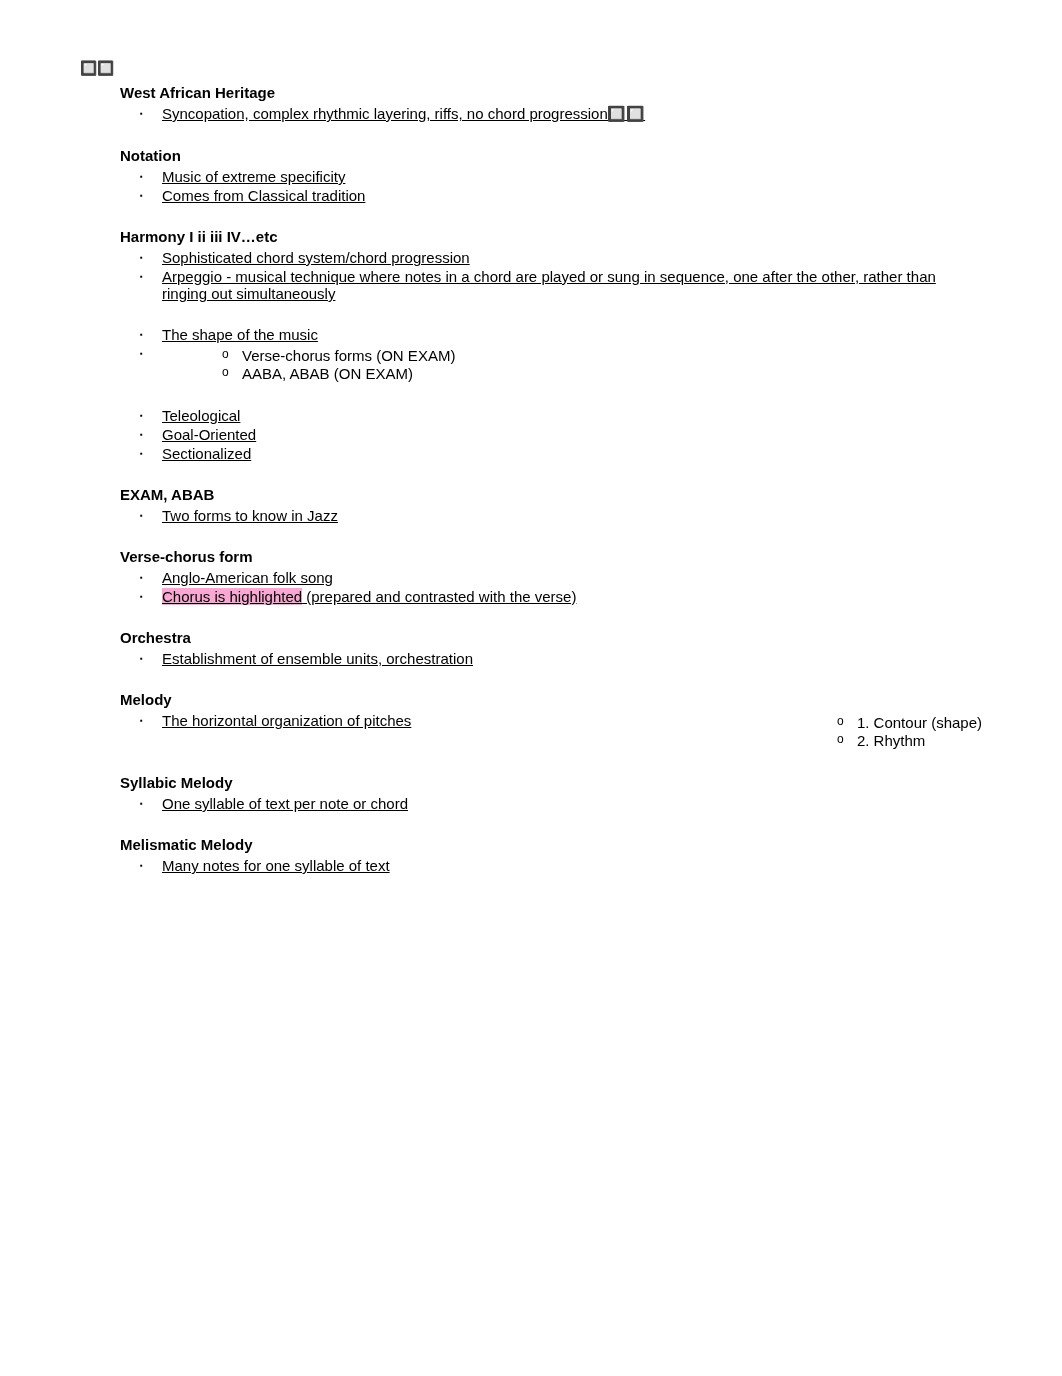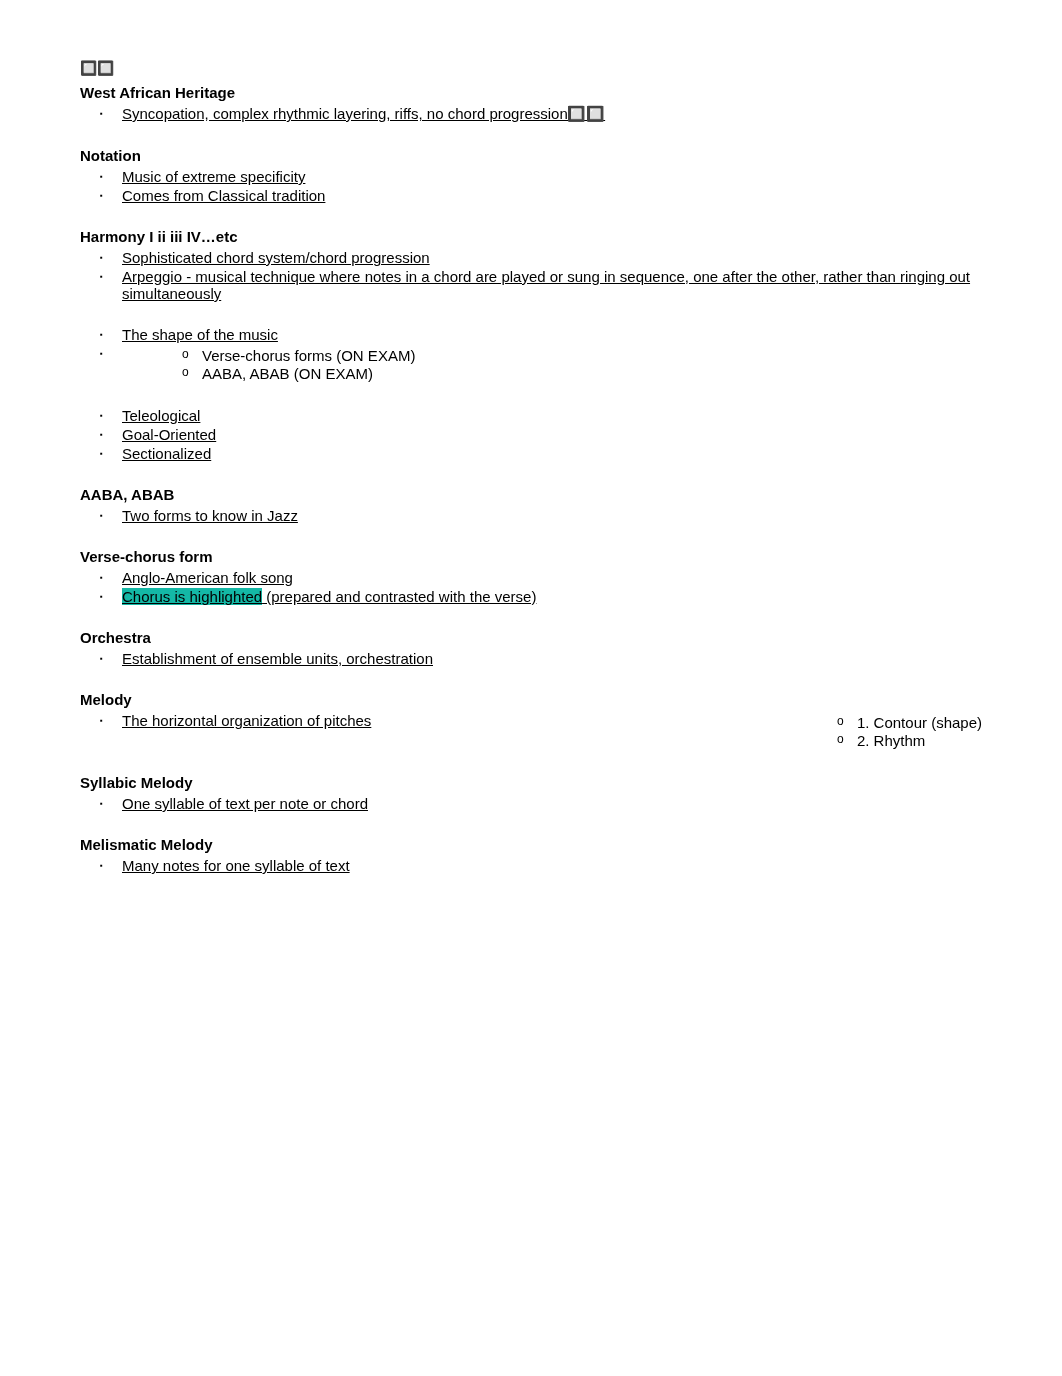--- a/index.html
+++ b/index.html
@@ -13,20 +13,21 @@
       font-family: Arial, sans-serif;
       font-size: 15px;
       color: #000000;
       padding: 60px 80px 60px 80px;
       width: 1062px;
       min-height: 1376px;
     }
 
     .section {
       margin-bottom: 24px;
+      margin-left: 40px;
     }
 
     .section-title {
       font-weight: bold;
       margin-bottom: 4px;
     }
 
     .bullet-list {
       list-style: none;
       padding-left: 0;
@@ -63,21 +64,21 @@
       margin-bottom: 1px;
       padding-left: 60px;
     }
 
     .sub-symbol {
       min-width: 20px;
       font-size: 12px;
     }
 
     .highlight {
-      background-color: #14b8a6;
+      background-color: #f9a8d4;
     }
 
     .top-symbols {
       margin-bottom: 8px;
       font-size: 14px;
     }
   </style>
 </head>
 <body>
 
@@ -152,21 +153,21 @@
           <span class="bullet-symbol">▪</span>
           <span class="bullet-text">Goal-Oriented</span>
         </li>
         <li class="bullet-item">
           <span class="bullet-symbol">▪</span>
           <span class="bullet-text">Sectionalized</span>
         </li>
       </ul>
     </div>
     <div class="section">
-      <div class="section-title">AABA, ABAB</div>
+      <div class="section-title">EXAM, ABAB</div>
       <ul class="bullet-list">
         <li class="bullet-item">
           <span class="bullet-symbol">▪</span>
           <span class="bullet-text">Two forms to know in Jazz</span>
         </li>
       </ul>
     </div>
     <div class="section">
       <div class="section-title">Verse-chorus form</div>
       <ul class="bullet-list">

